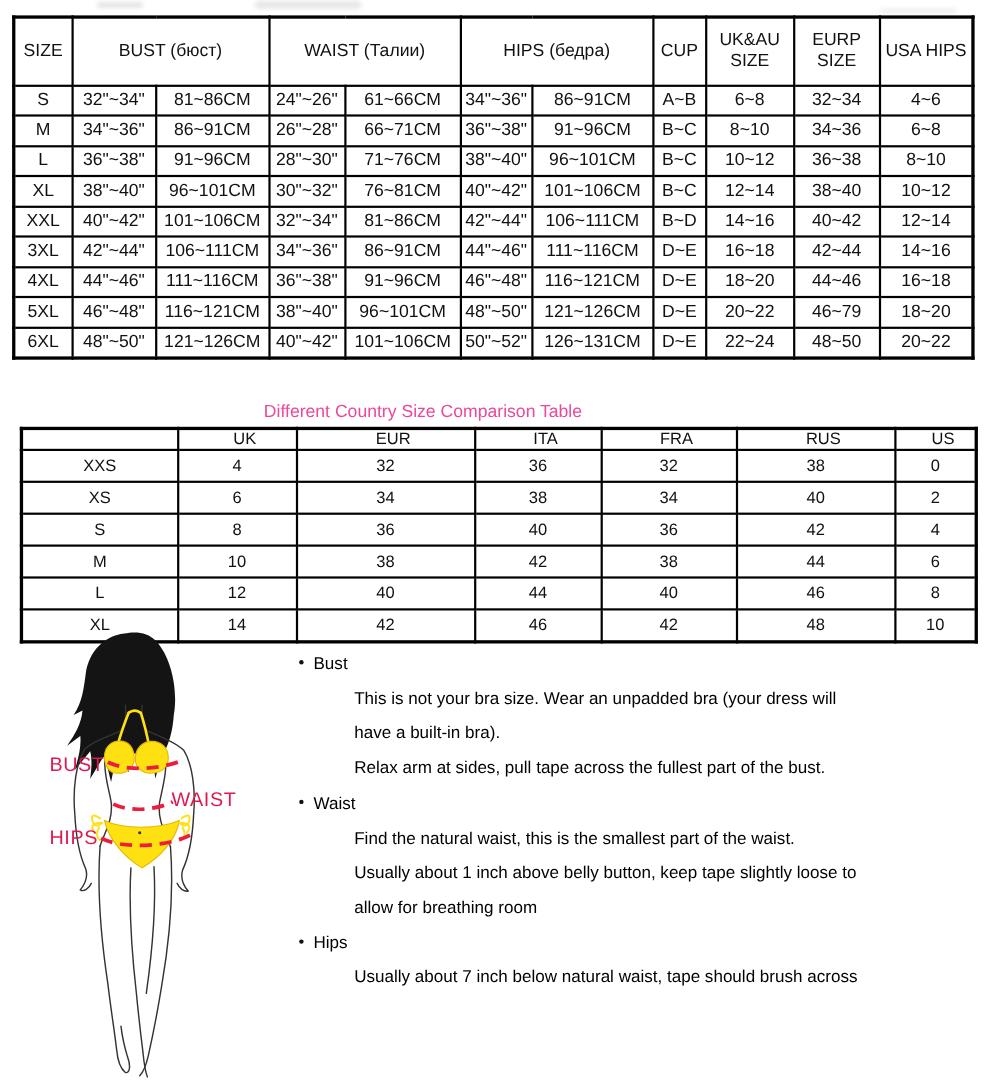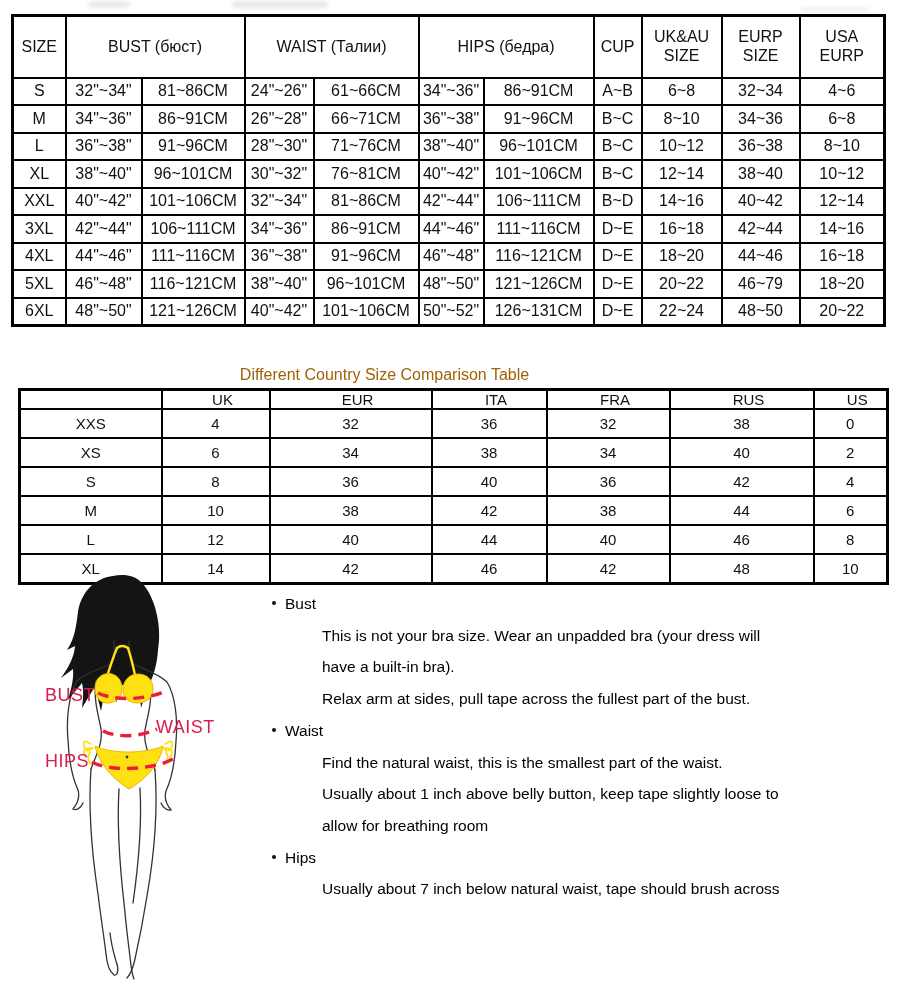--- a/index.html
+++ b/index.html
@@ -35,21 +35,21 @@
   }
   #size-table{
     position:absolute; left:11px; top:14px; width:872px;
     border:3px solid #000; font-size:16px;
   }
   #size-table thead th{height:62px;}
   #size-table tbody td{height:27.5px; white-space:nowrap;}
 
   #comparison-title{
     position:absolute; left:0; top:366px; width:769px;
-    text-align:center; font-size:16px; color:#a16207;
+    text-align:center; font-size:16px; color:#ec4899;
   }
   #comp-table{
     position:absolute; left:18px; top:388px; width:868px;
     border:3px solid #000; font-size:15px;
   }
   #comp-table th{height:19.5px;padding-left:16px;}
   #comp-table td{height:29px;}
 
   #figure-wrap{position:absolute; left:15px; top:570px; width:235px; height:412px;}
   .fig-label{
@@ -99,21 +99,21 @@
   </colgroup>
   <thead>
     <tr>
       <th>SIZE</th>
       <th colspan="2">BUST (бюст)</th>
       <th colspan="2">WAIST (Талии)</th>
       <th colspan="2">HIPS (бедра)</th>
       <th>CUP</th>
       <th>UK&amp;AU SIZE</th>
       <th>EURP SIZE</th>
-      <th>USA EURP</th>
+      <th>USA HIPS</th>
     </tr>
   </thead>
   <tbody id="size-rows">
       <tr>
         <td>S</td>
         <td>32"~34"</td>
         <td>81~86CM</td>
         <td>24"~26"</td>
         <td>61~66CM</td>
         <td>34"~36"</td>

